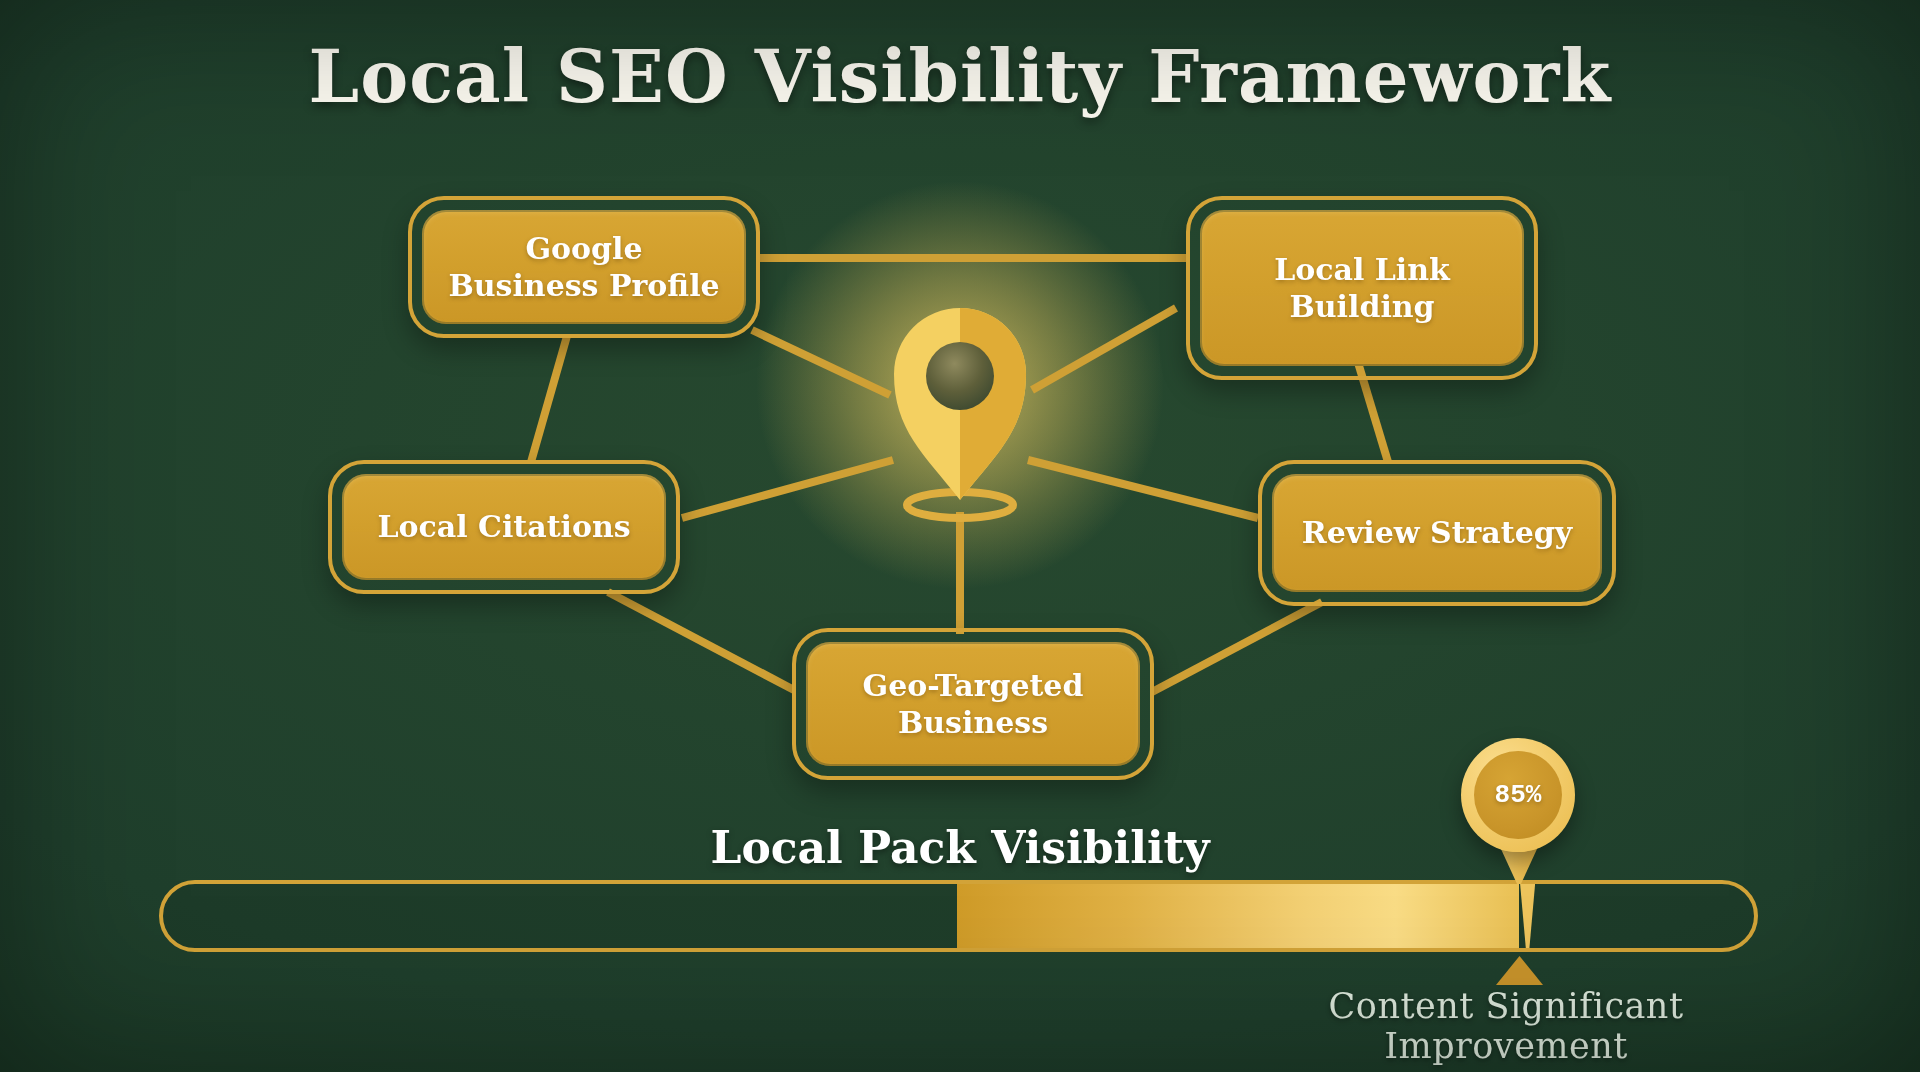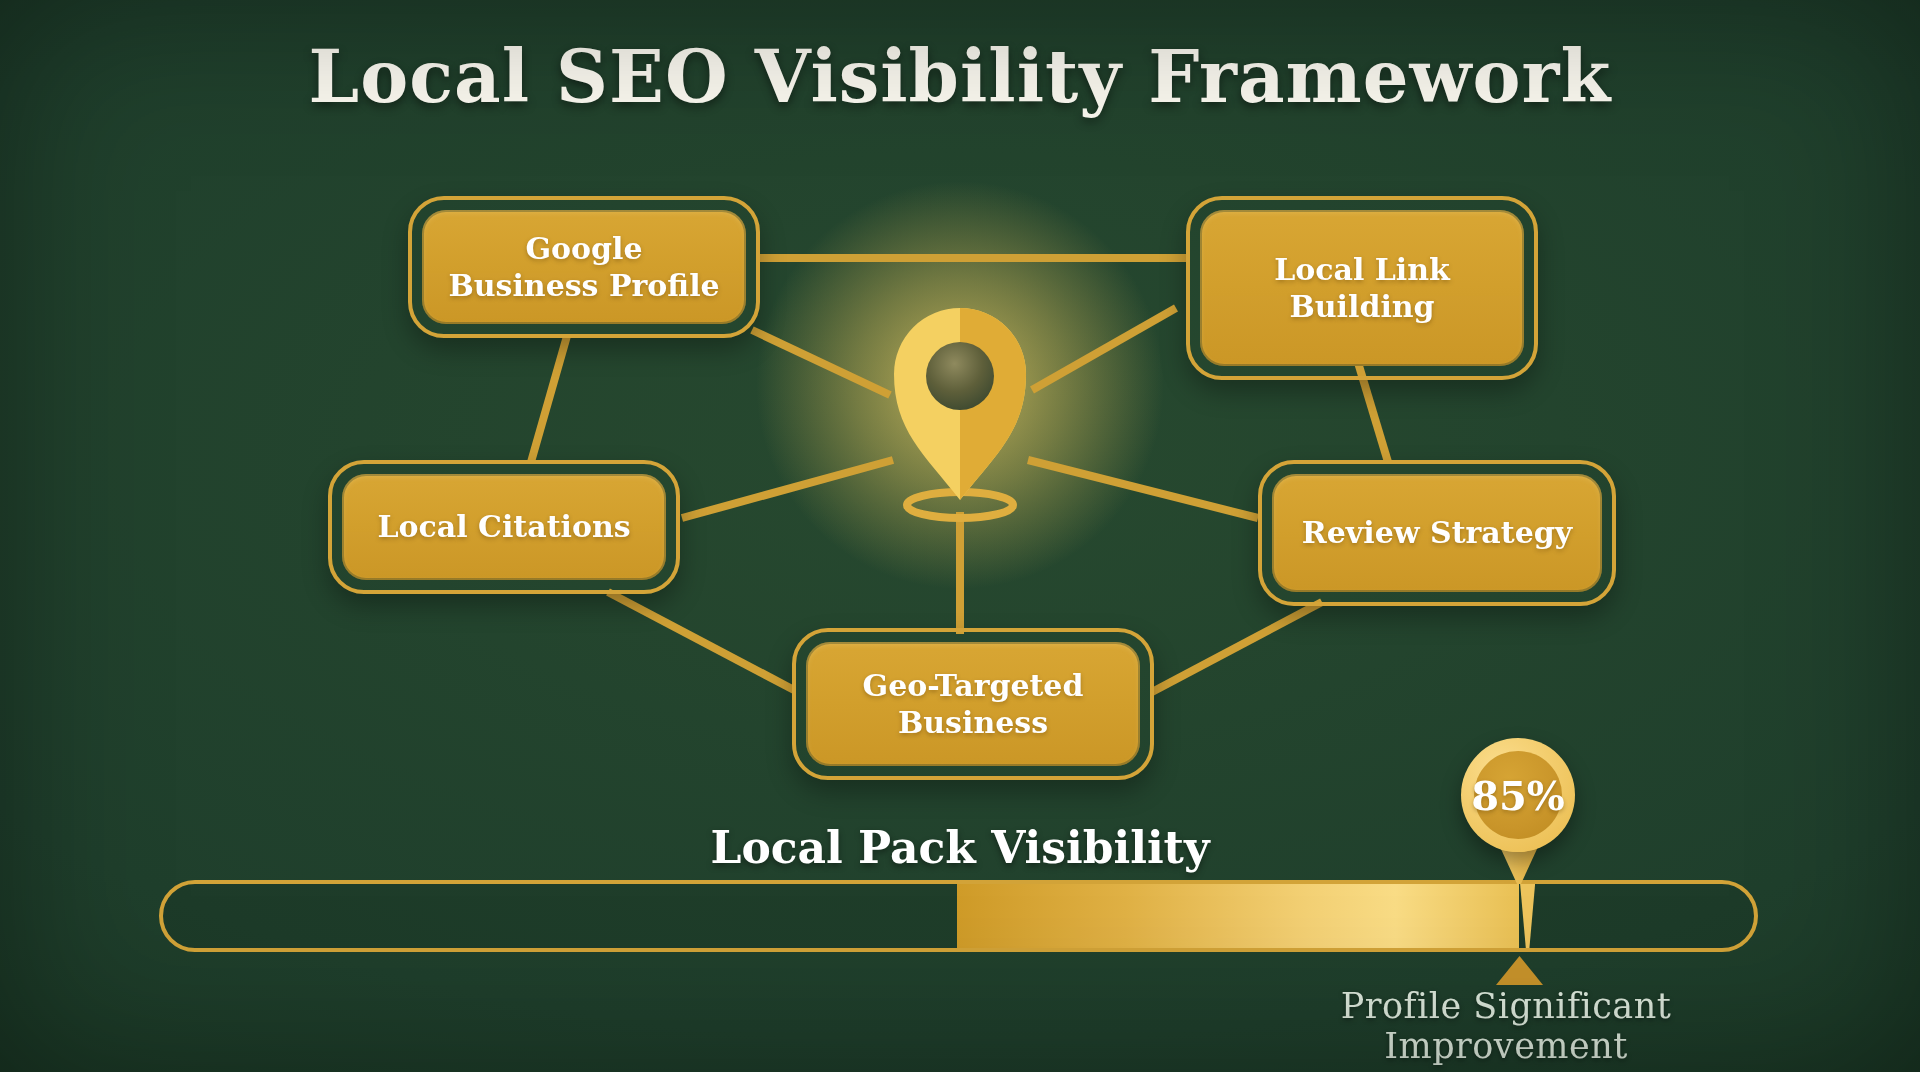--- a/index.html
+++ b/index.html
@@ -70,22 +70,23 @@
   .balloon-circle{
     position:absolute; inset:0; border-radius:50%;
     background:radial-gradient(circle at 35% 28%,#fbdd8d 0%,#f3cd6d 45%,#e9ba4b 100%);
     box-shadow:0 10px 20px rgba(0,0,0,.35);
     display:flex; align-items:center; justify-content:center;
   }
   .balloon-core{
     width:88px; height:88px; border-radius:50%;
     background:radial-gradient(circle at 40% 32%,#d6a434 0%,#c9952a 60%,#bd8a20 100%);
     display:flex; align-items:center; justify-content:center;
-    color:#ffffff; font-weight:bold; font-size:40px;
+    color:#ffffff; font-weight:bold; font-size:26px;
     text-shadow:0 2px 4px rgba(90,60,0,.4);
+    font-family:Liberation Mono, monospace;
   }
   .marker-arrow{
     position:absolute; left:1496px; top:956px; width:47px; height:29px;
     background:#c9942b;
     clip-path:polygon(50% 0,100% 100%,0 100%);
   }
   .caption{
     position:absolute; left:1294px; top:986px; width:424px; text-align:center;
     color:#dde9dc; font-size:35px; letter-spacing:.5px;
     text-shadow:0 2px 5px rgba(0,0,0,.4);
@@ -170,15 +171,15 @@
   </div>
 
   <div class="balloon-tail"></div>
   <div class="balloon">
     <div class="balloon-circle">
       <div class="balloon-core">85%</div>
     </div>
   </div>
   <div class="marker-arrow"></div>
 
-  <div class="caption">Profile Significant Improvement</div>
+  <div class="caption">Content Significant Improvement</div>
 
 </div>
 
 </body></html>

